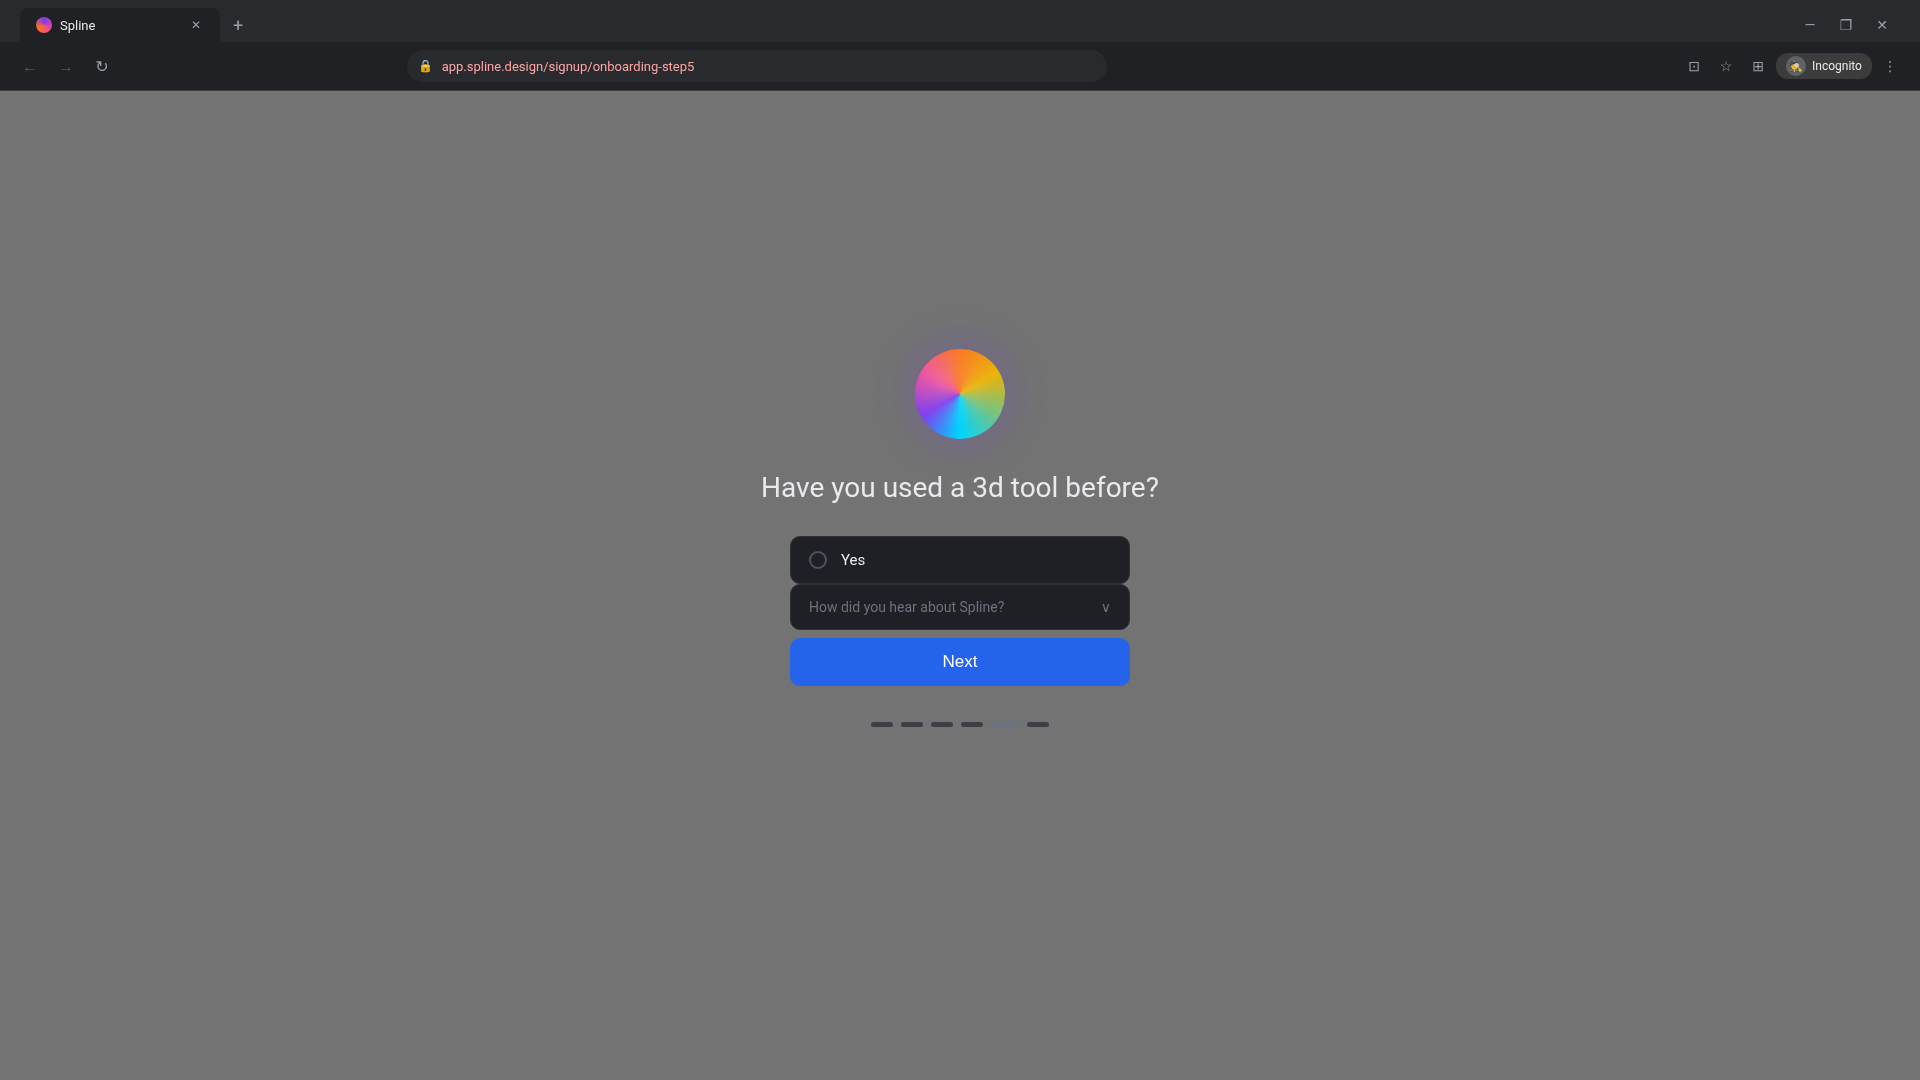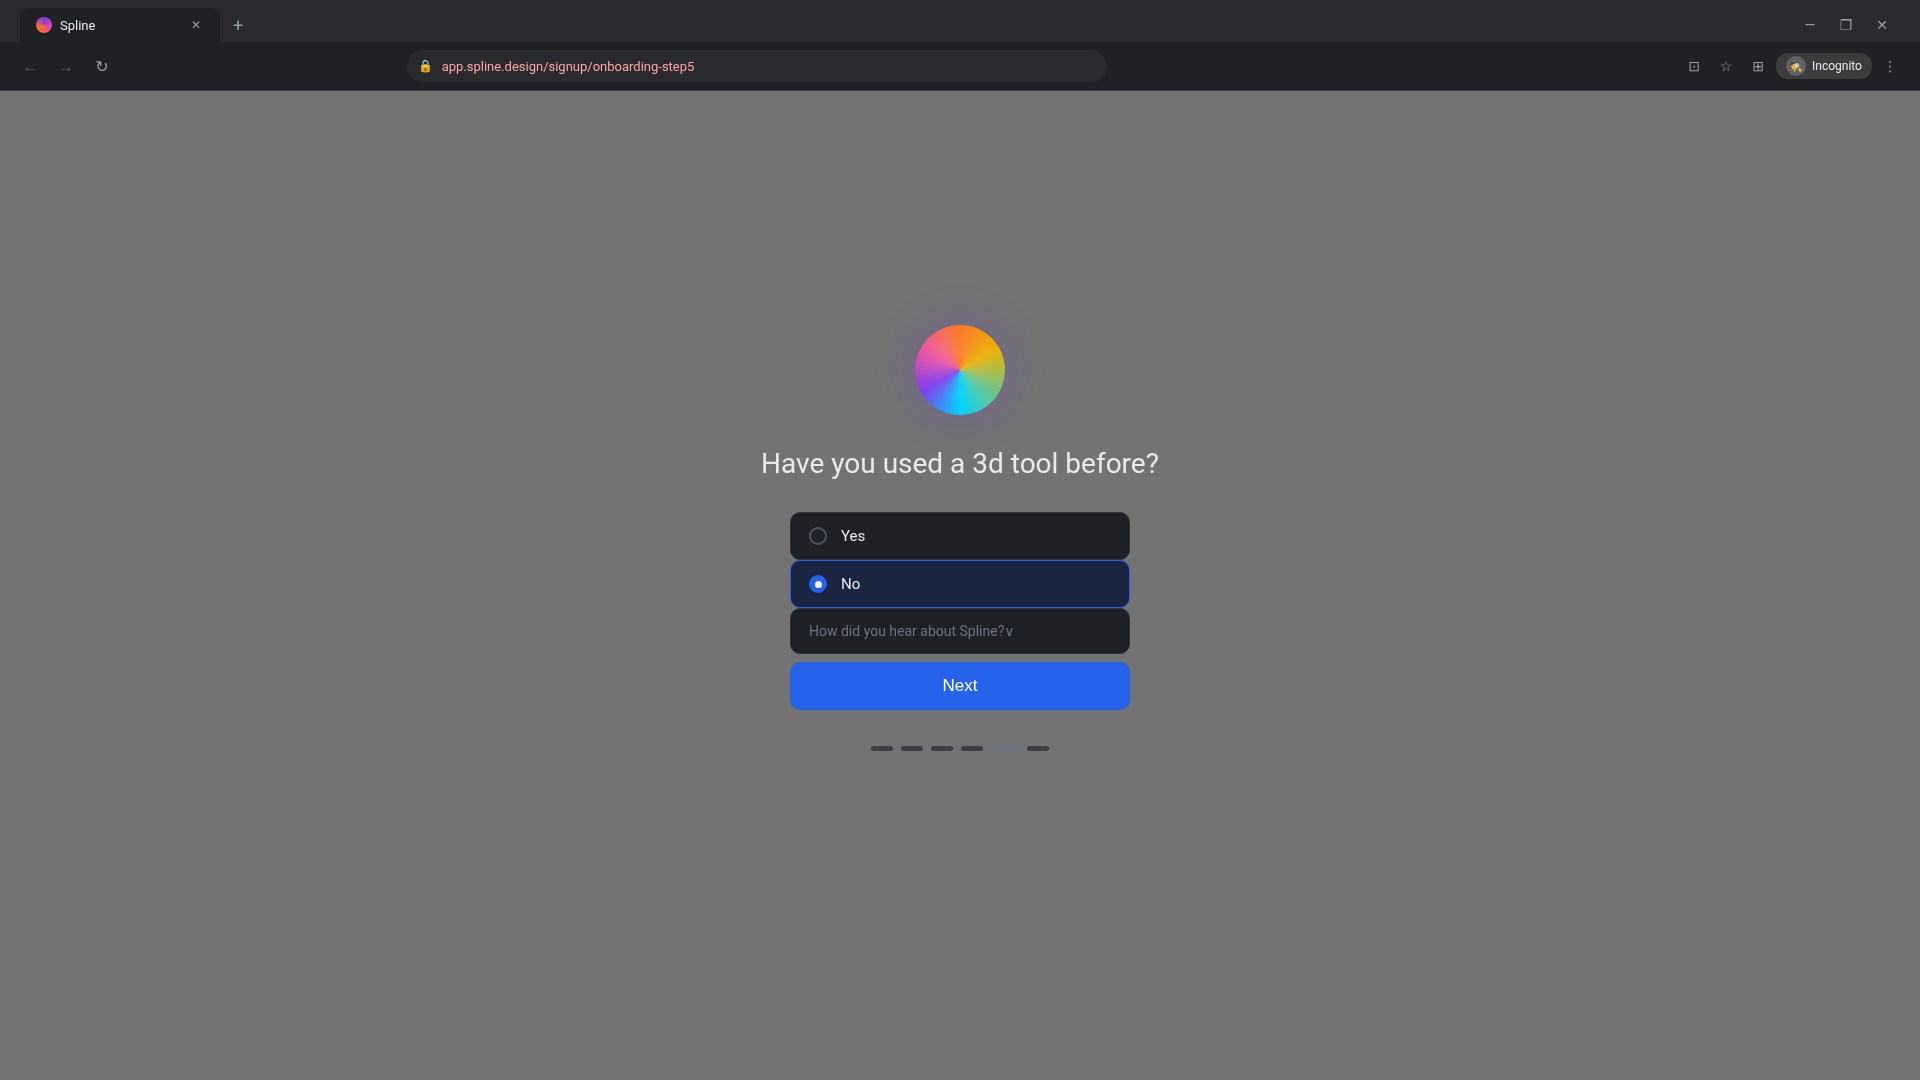--- a/index.html
+++ b/index.html
@@ -288,21 +288,21 @@
     }
 
     .option-label {
       color: #e8eaed;
       font-size: 15px;
     }
 
     .dropdown-select {
       display: flex;
       align-items: center;
-      justify-content: flex-start;
+      justify-content: space-between;
       background: #1e2025;
       border: 1px solid #2e3038;
       border-radius: 10px;
       padding: 14px 18px;
       cursor: pointer;
       width: 340px;
     }
 
     .dropdown-placeholder {
       color: #6b7280;
@@ -415,24 +415,20 @@
 
   <h1 class="question-title">Have you used a 3d tool before?</h1>
 
   <div class="options-container">
 
     <div class="option-item">
       <div class="radio-circle"></div>
       <span class="option-label">Yes</span>
     </div>
 
-    <div class="option-item selected">
-      <div class="radio-circle checked"></div>
-      <span class="option-label">No</span>
-    </div>
 
     <div class="dropdown-select">
       <span class="dropdown-placeholder">How did you hear about Spline?</span>
       <span class="dropdown-chevron">∨</span>
     </div>
 
     <button class="next-button">Next</button>
   </div>
 
   <div class="progress-dots">

